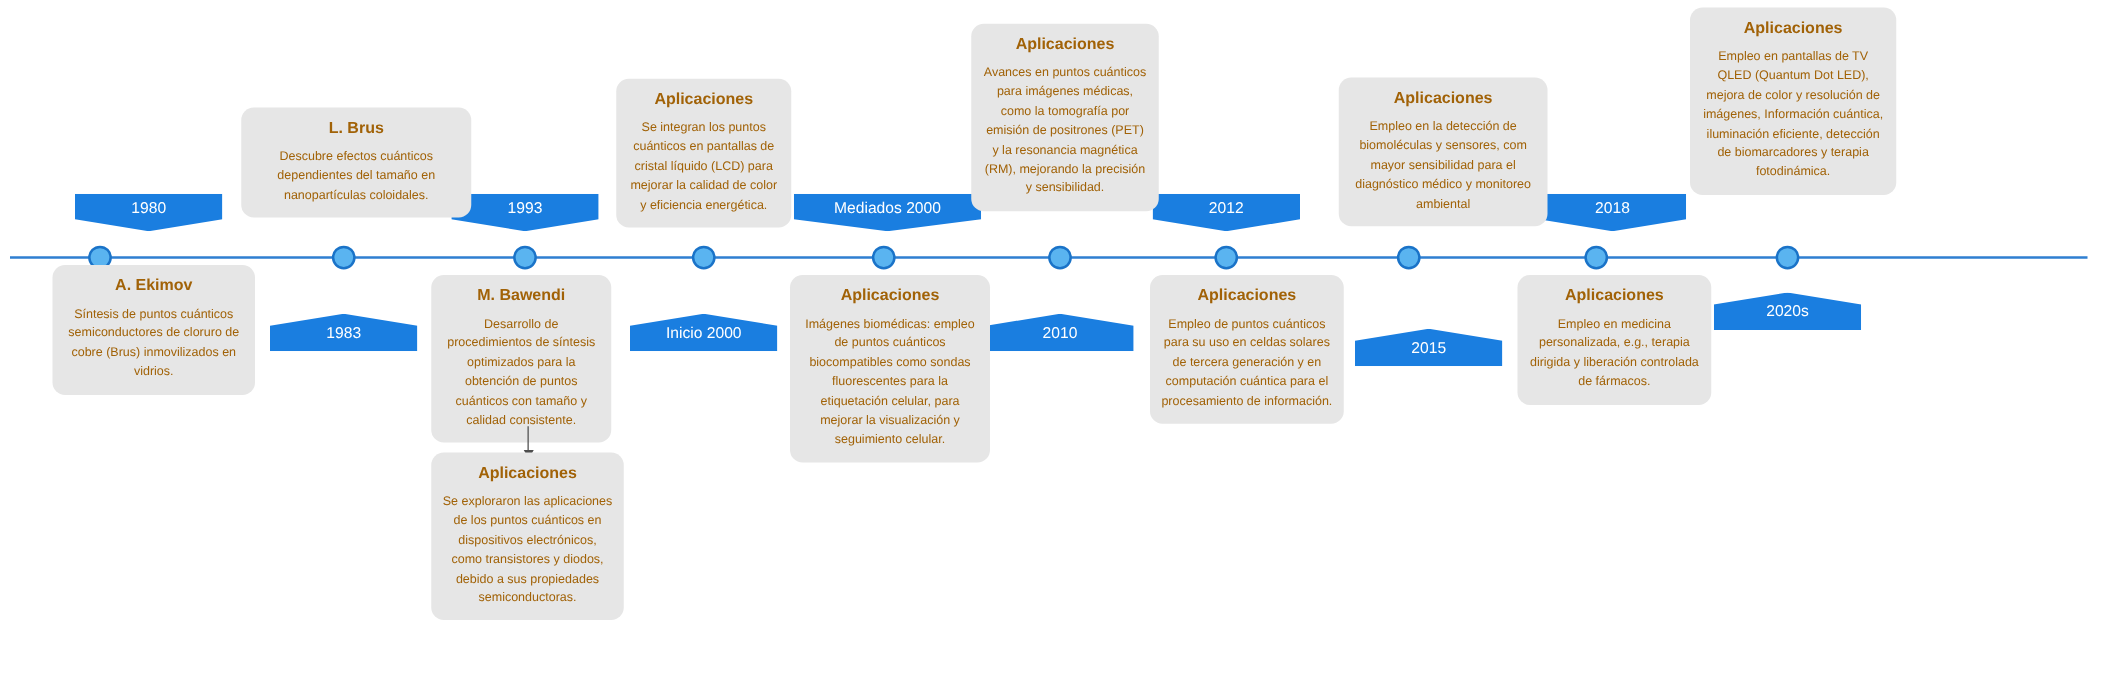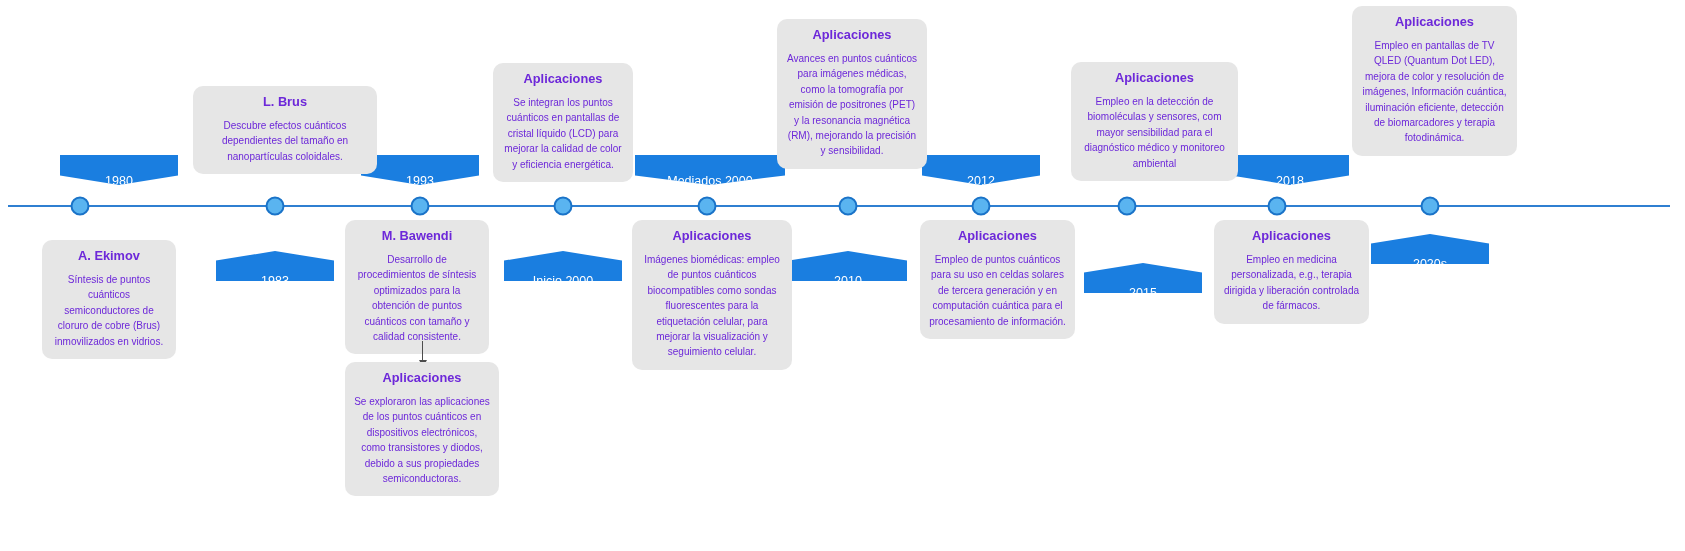--- a/index.html
+++ b/index.html
@@ -29,41 +29,41 @@
   .tag{
     position:absolute;
     transform:translateX(-50%);
     color:#ffffff;
     font-size:12.5px;
     text-align:center;
     line-height:21px;
     background:#1a7ee0;
     width:118px;height:30px;
     box-sizing:border-box;
-    padding-top:16px;
+    padding-top:1px;
   }
   .tag.down{ 
     clip-path:polygon(0 0,100% 0,100% 68%,50% 100%,0 68%);
   }
   .tag.up{ 
     clip-path:polygon(50% 0,100% 32%,100% 100%,0 100%,0 32%);
     line-height:28px;
     margin-top:28px;
   }
   .tag.wide{width:150px;}
 
   
   .card{
     position:absolute;
     background:#e6e6e6;
     border-radius:10px;
     box-sizing:border-box;
     padding:8px 9px 10px 9px;
     text-align:center;
-    color:#6d28d9;
+    color:#a16207;
   }
   .card .card-title{
     font-size:12.8px;font-weight:bold;
     margin:0 0 9px 0;line-height:15px;
   }
   .card .card-body{
     font-size:10px;line-height:15.4px;margin:0;
   }
 
   
@@ -100,21 +100,21 @@
   <div class="tag up" style="left:275px;top:223px">1983</div>
   <div class="tag down" style="left:420px;top:155px">1993</div>
   <div class="tag up" style="left:563px;top:223px">Inicio 2000</div>
   <div class="tag down wide" style="left:710px;top:155px">Mediados 2000</div>
   <div class="tag up" style="left:848px;top:223px">2010</div>
   <div class="tag down" style="left:981px;top:155px">2012</div>
   <div class="tag up" style="left:1143px;top:235px">2015</div>
   <div class="tag down" style="left:1290px;top:155px">2018</div>
   <div class="tag up" style="left:1430px;top:206px">2020s</div>
 
-  <div class="card" style="left:42px;top:240px;width:134px;">
+  <div class="card" style="left:42px;top:212px;width:162px;">
     <p class="card-title">A. Ekimov</p>
     <p class="card-body">Síntesis de puntos cuánticos semiconductores de cloruro de cobre (Brus) inmovilizados en vidrios.</p>
   </div>
 
   <div class="card" style="left:193px;top:86px;width:184px;">
     <p class="card-title">L. Brus</p>
     <p class="card-body">Descubre efectos cuánticos dependientes del tamaño en nanopartículas coloidales.</p>
   </div>
 
   <div class="card" style="left:345px;top:220px;width:144px;">

